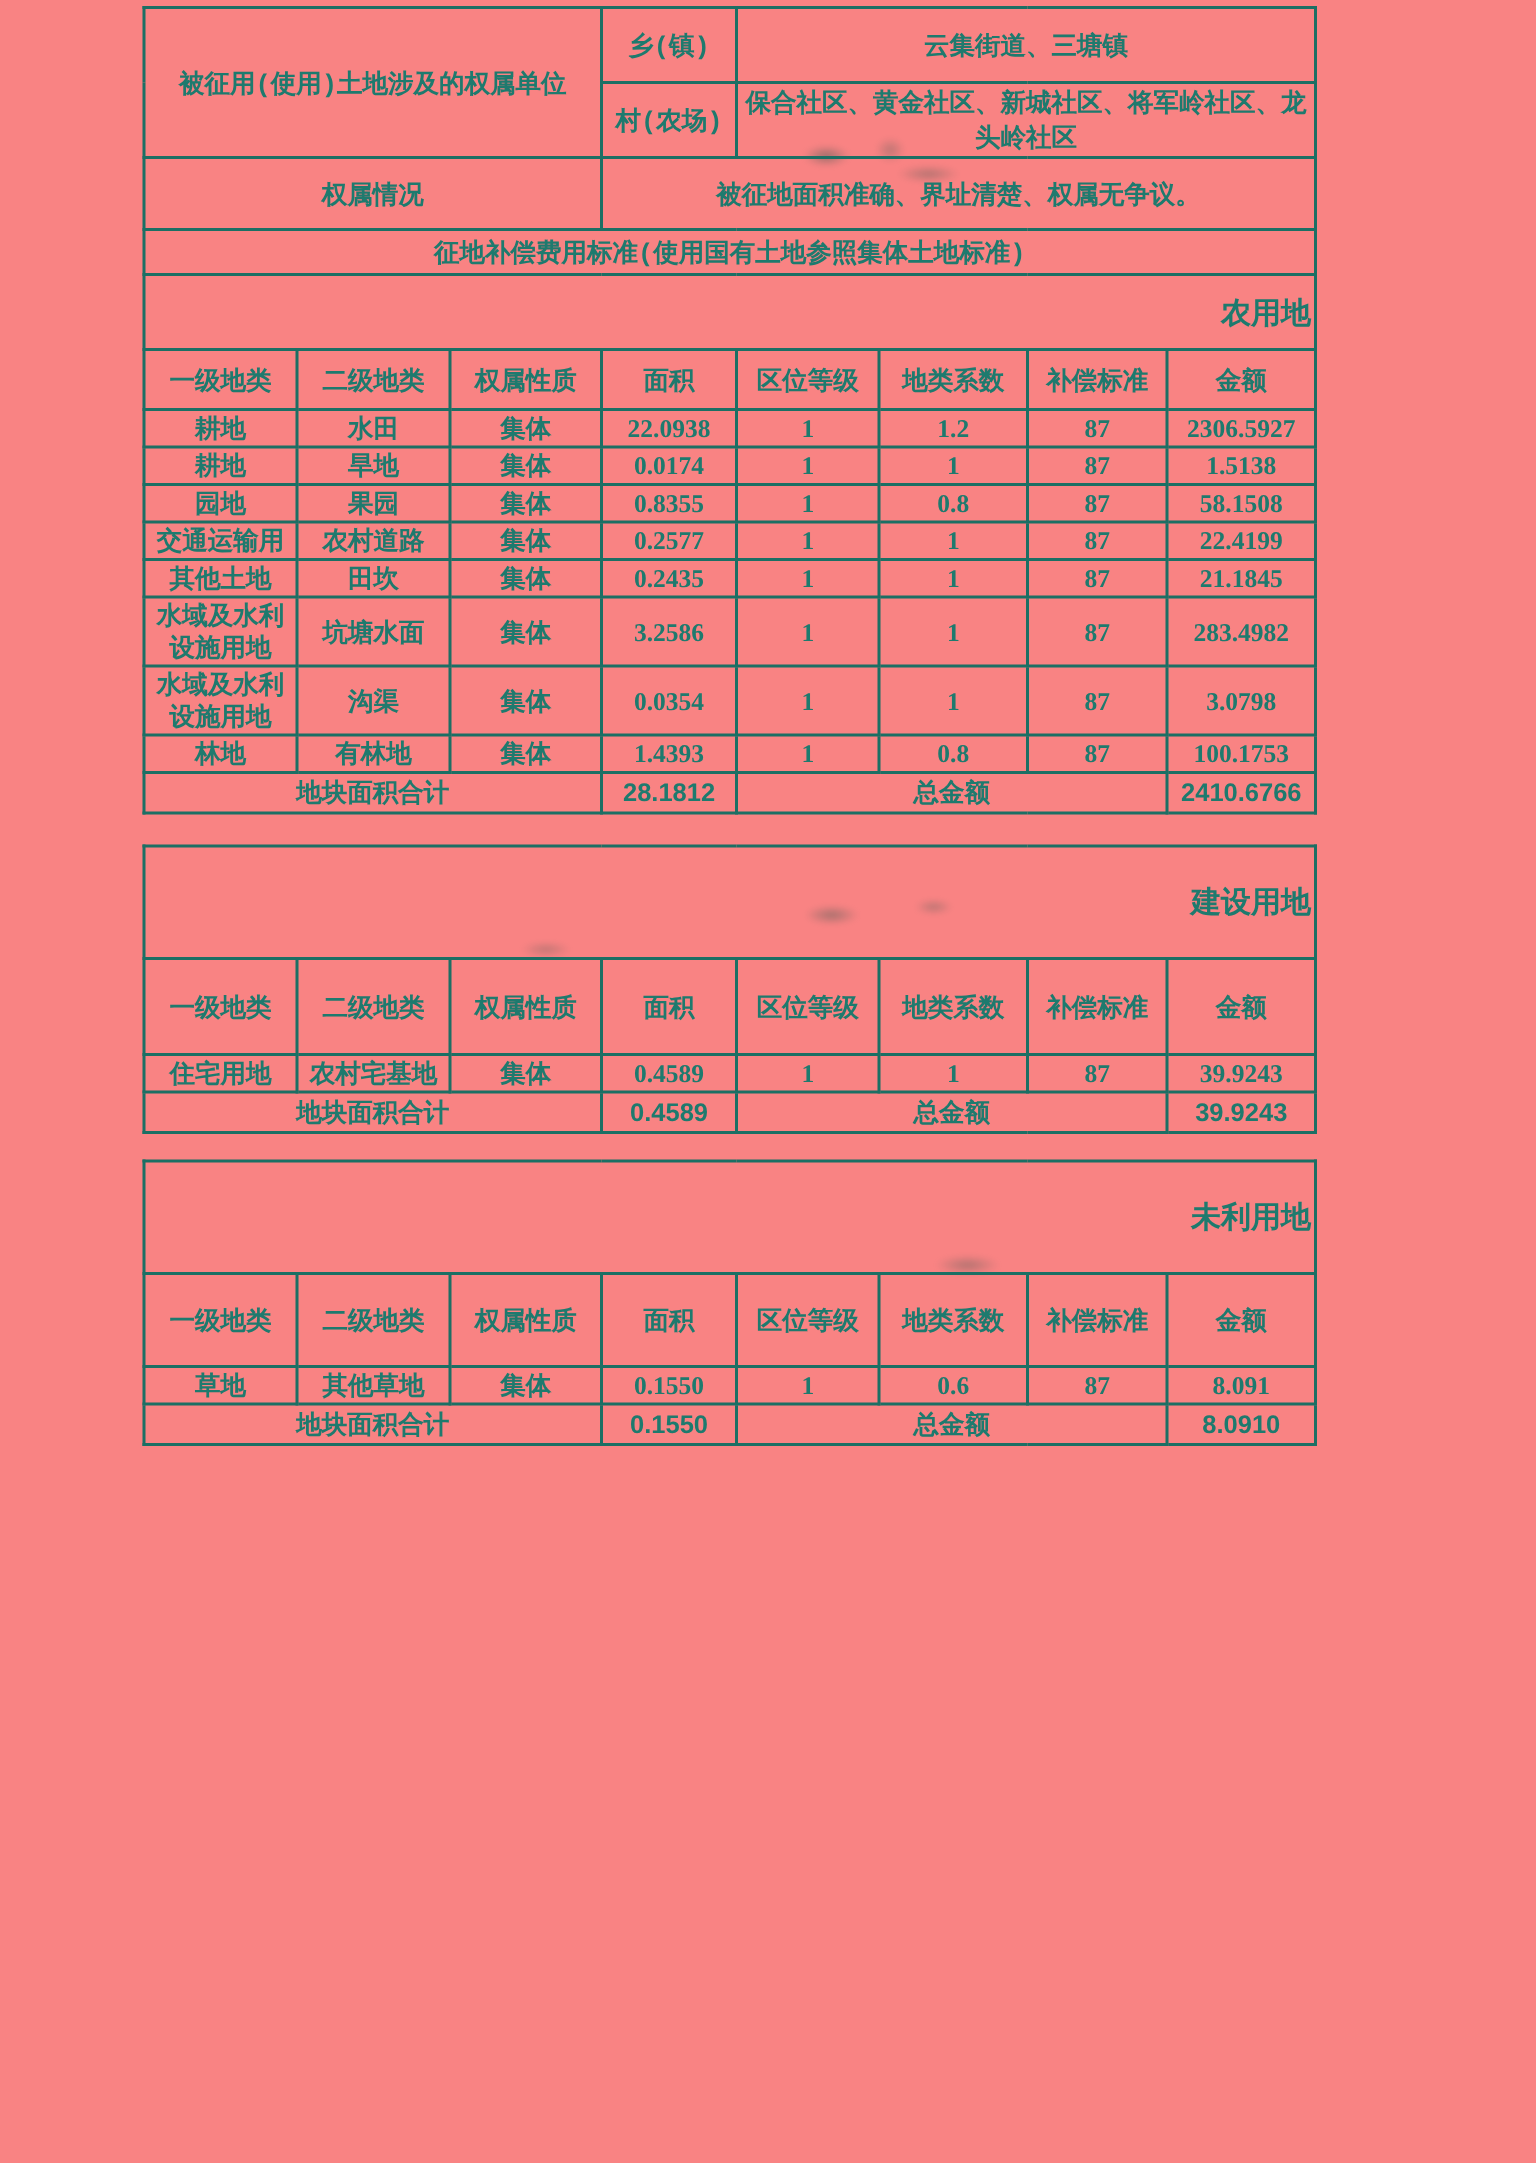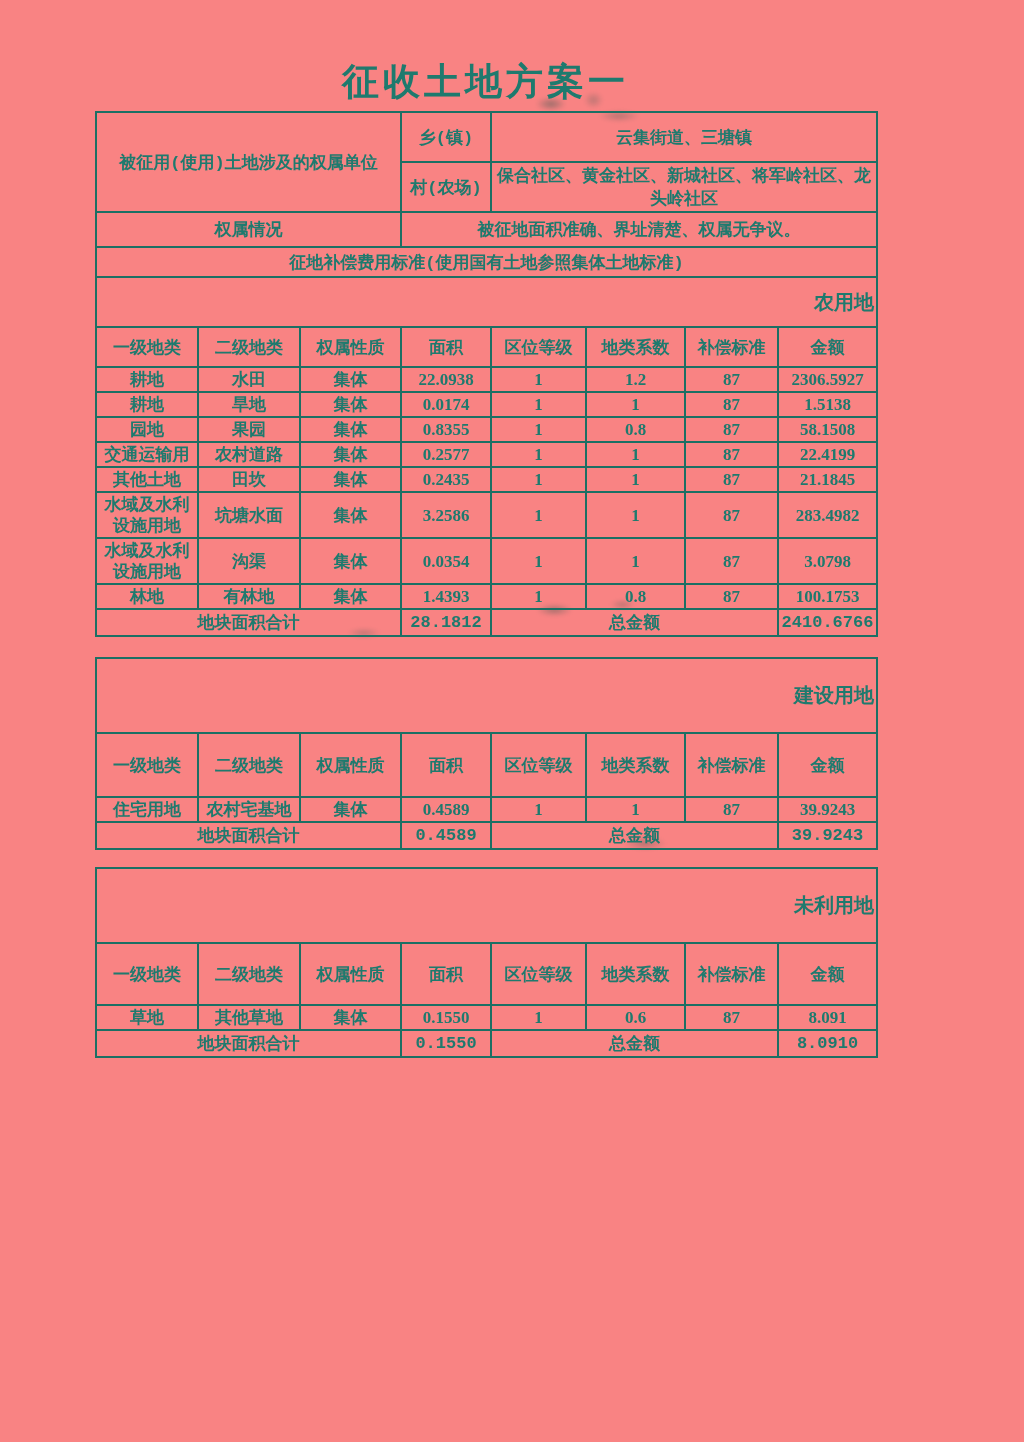--- a/index.html
+++ b/index.html
@@ -50,21 +50,21 @@
     white-space:pre-line;
     padding:1px 2px;
   }
   .lbl{
     font-family:Liberation Mono, monospace;
     font-weight:bold;
     font-size:17px;
     margin-top:34px;
   }
   .val{
-    font-family:Liberation Mono, monospace;
+    font-family:Liberation Sans, sans-serif;
     font-weight:bold;
     font-size:17px;
   }
   tbody[data-rows] td{
     font-family:"Liberation Serif","DejaVu Serif",serif;
     font-weight:bold;
     font-size:17px;
     line-height:21px;
   }
   .tbl-a{margin-top:4px;}
@@ -94,21 +94,20 @@
 </head>
 <body>
 
 <div class="doc">
   <div class="artifact a1"></div>
   <div class="artifact a2"></div>
   <div class="artifact a3"></div>
   <div class="artifact a4"></div>
 
   <div class="content">
-    <div class="doc-title">征收土地方案一</div>
 
     <table class="tbl-a">
       <colgroup>
         <col style="width:102px">
           <col style="width:102px">
           <col style="width:101px">
           <col style="width:90px">
         <col style="width:95px">
           <col style="width:99px">
           <col style="width:93px">
@@ -117,21 +116,21 @@
       <tbody>
         <tr style="height:50px">
           <td class="lbl" colspan="3" rowspan="2">被征用(使用)土地涉及的权属单位</td>
           <td class="lbl">乡(镇)</td>
           <td class="lbl" colspan="4">云集街道、三塘镇</td>
         </tr>
         <tr style="height:46px">
           <td class="lbl">村(农场)</td>
           <td class="lbl" colspan="4">保合社区、黄金社区、新城社区、将军岭社区、龙头岭社区</td>
         </tr>
-        <tr style="height:35px">
+        <tr style="height:48px">
           <td class="lbl" colspan="3">权属情况</td>
           <td class="lbl" colspan="5">被征地面积准确、界址清楚、权属无争议。</td>
         </tr>
         <tr style="height:30px">
           <td class="lbl" colspan="8">征地补偿费用标准(使用国有土地参照集体土地标准)</td>
         </tr>
         <tr style="height:50px">
           <td class="lbl section-title" colspan="8">农用地</td>
         </tr>
         <tr style="height:40px">

